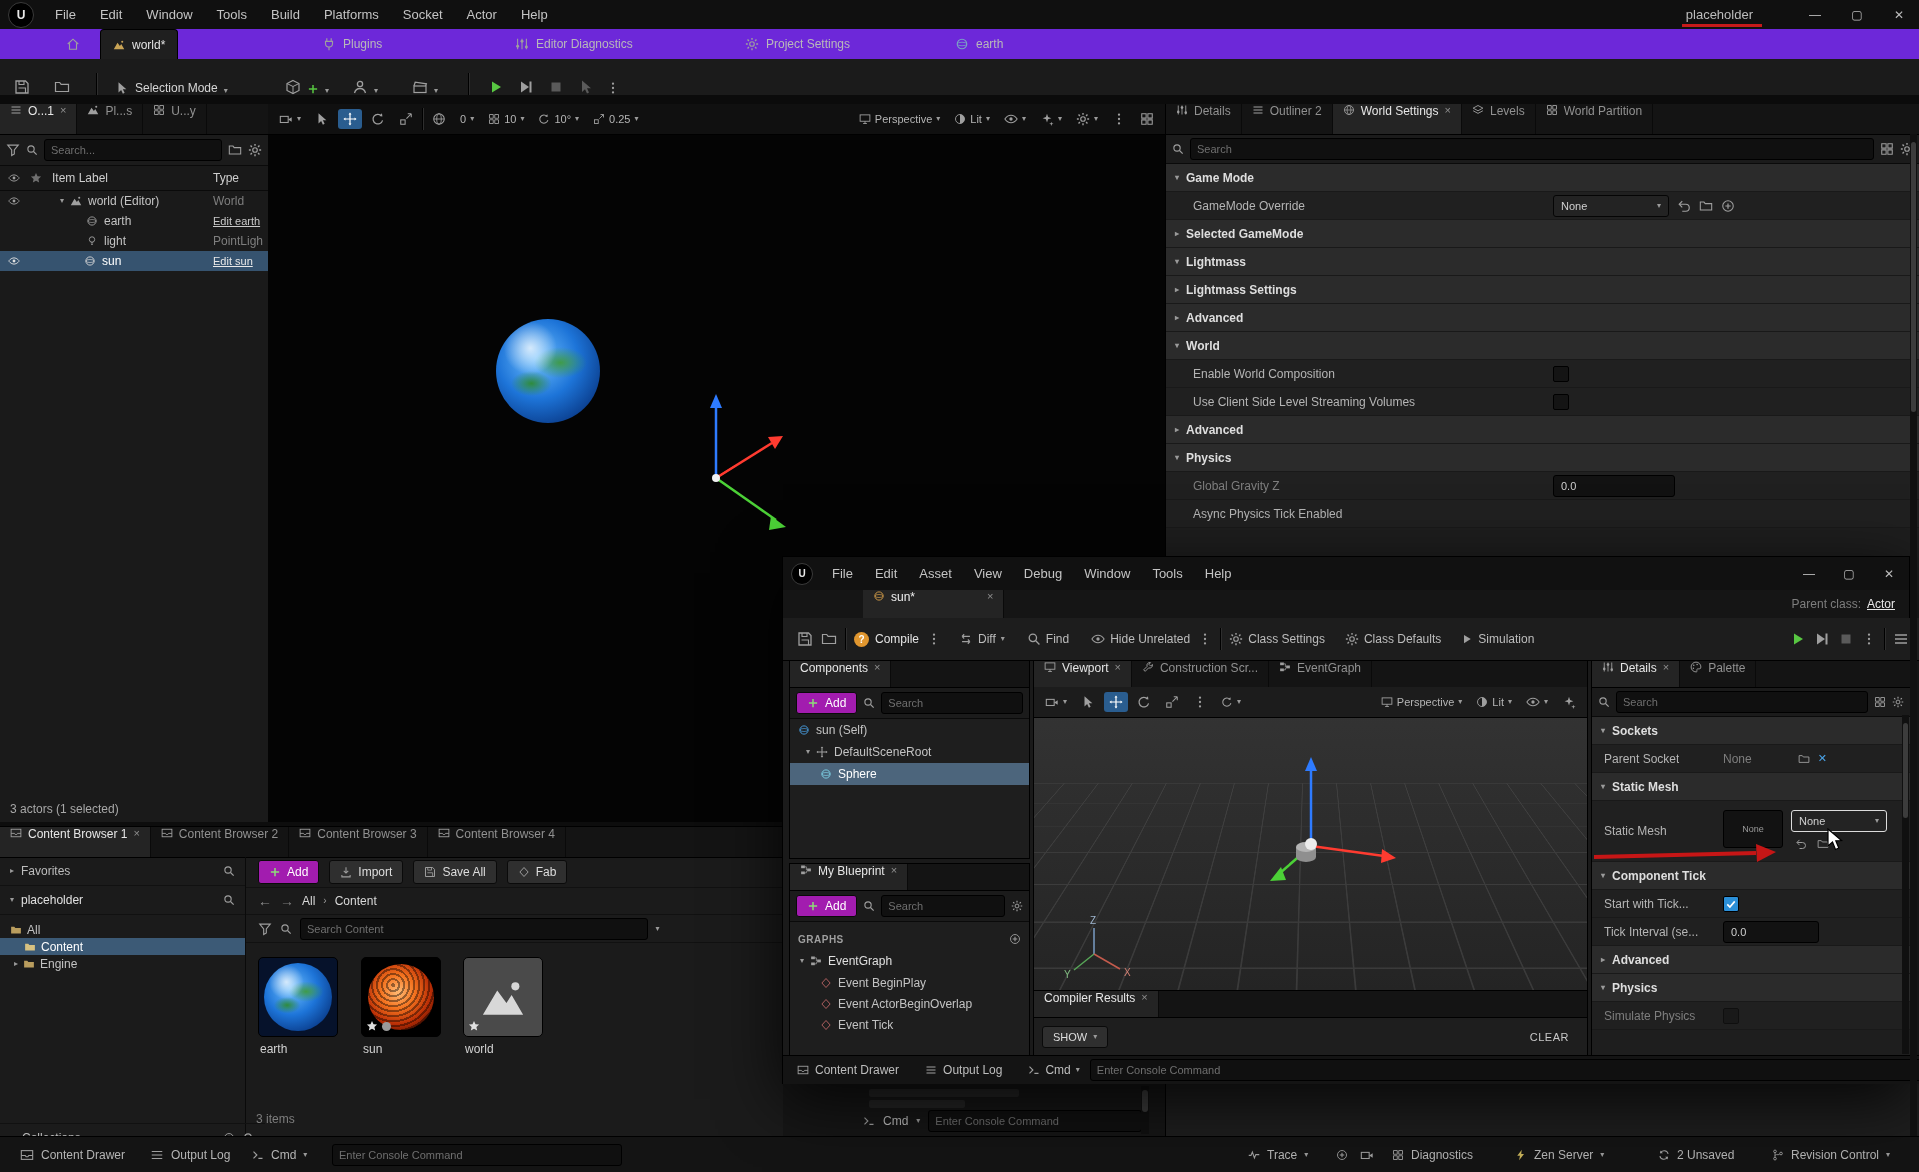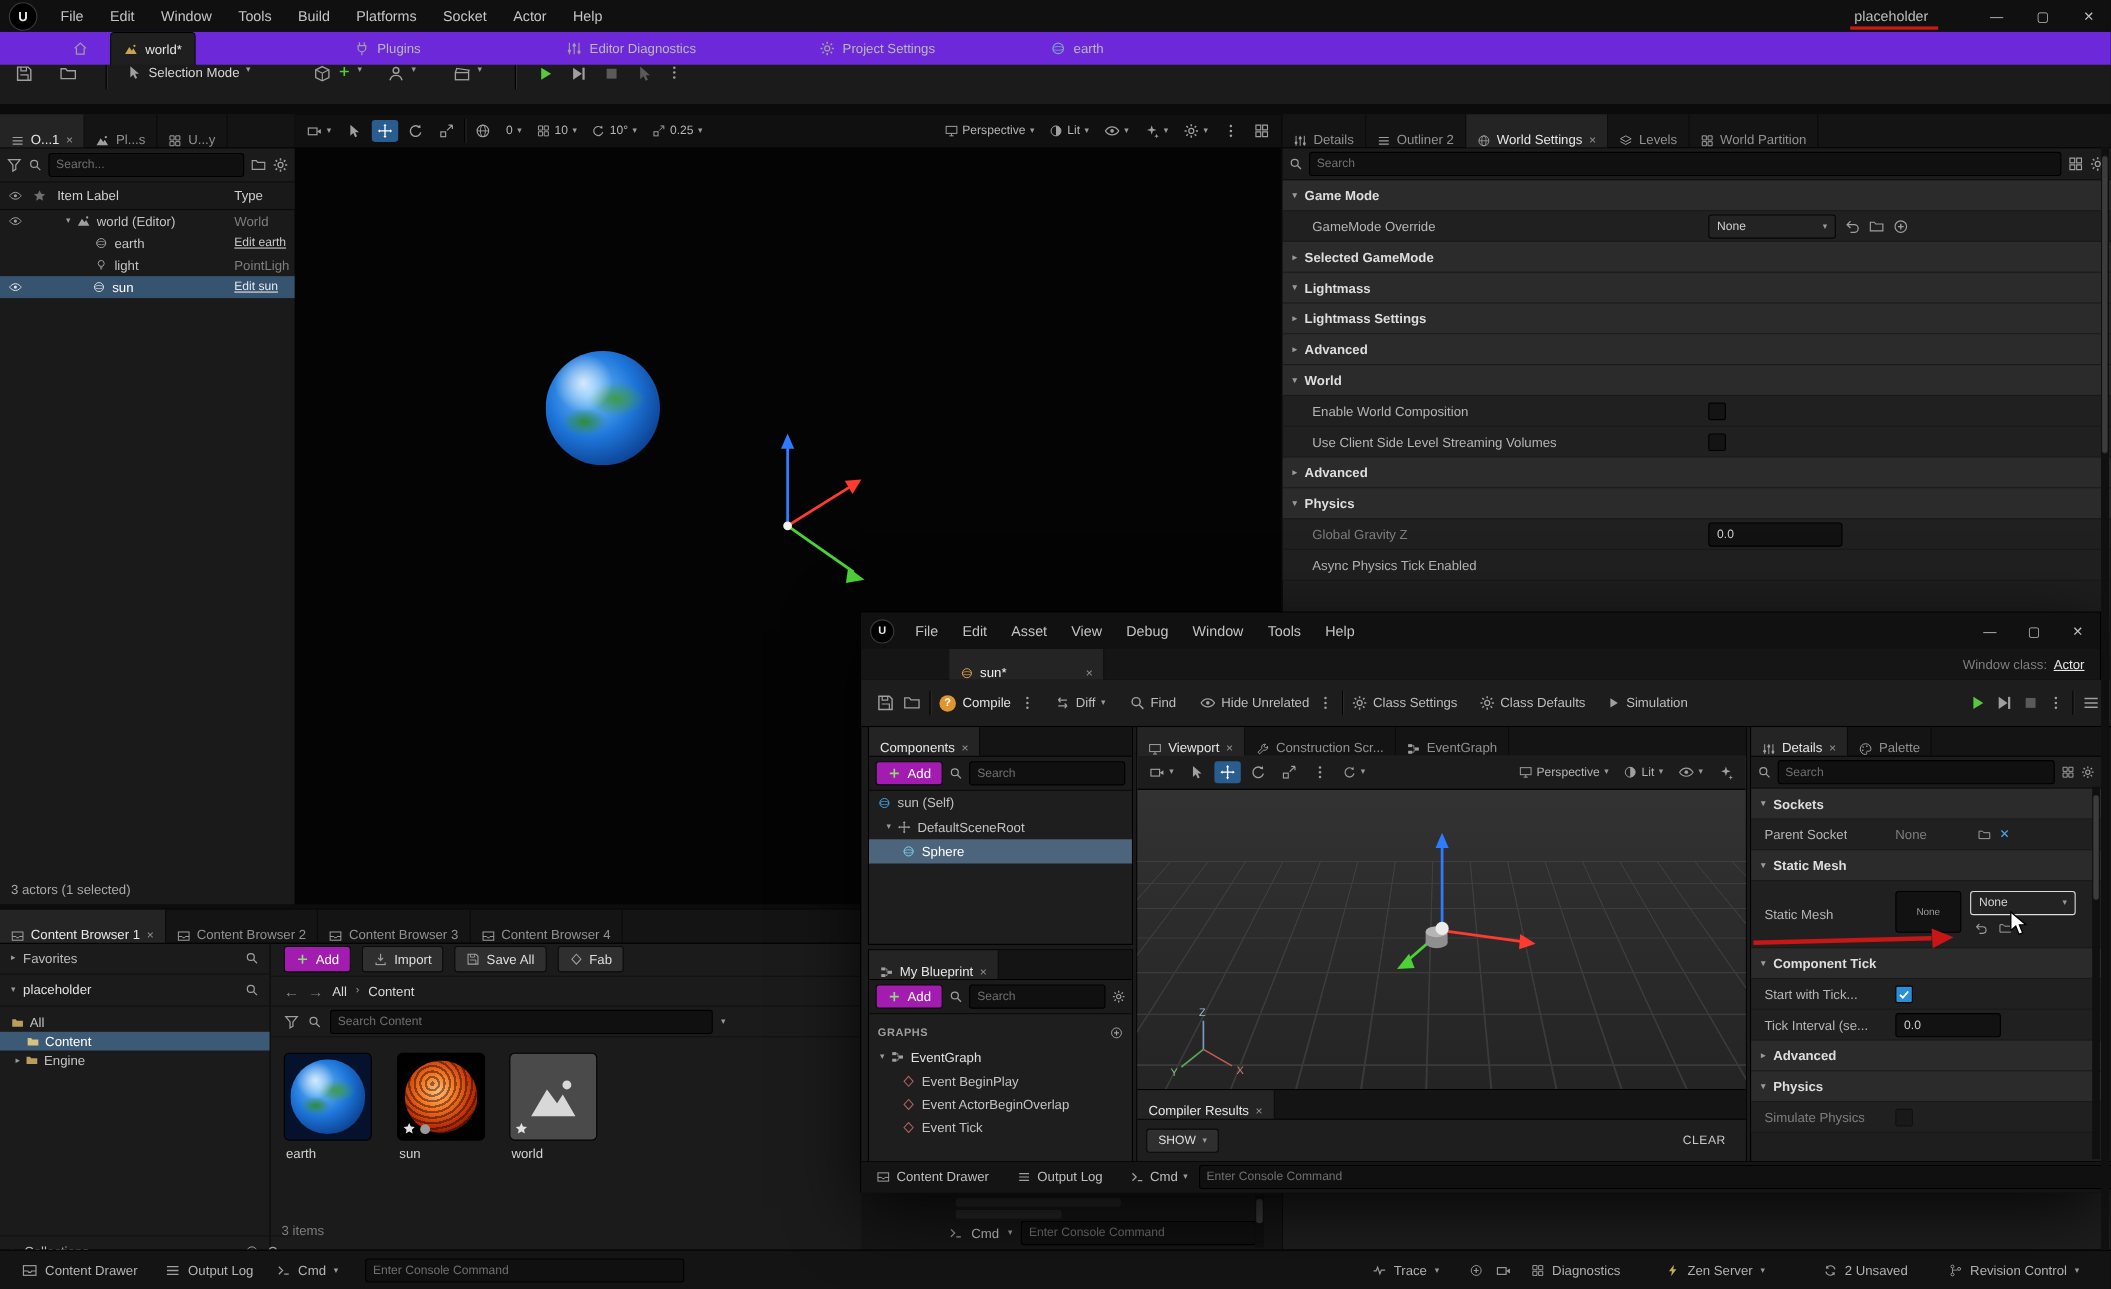--- a/index.html
+++ b/index.html
@@ -12,25 +12,25 @@
 .xg{color:#8f8f8f;font-size:11px;flex:none}
 .dim{color:#7e7e7e}
 .logo{width:24px;height:24px;border-radius:50%;background:#000;border:1px solid #3a3a3a;color:#e8e8e8;display:flex;align-items:center;justify-content:center;font-weight:700;font-size:12px}
 .menubar{left:0;top:0;width:1919px;height:29px;background:#101010;display:flex;align-items:center;gap:2px;border-bottom:1px solid #000}
 .mi{padding:0 11px;height:100%;display:flex;align-items:center;color:#c4c4c4;font-size:13px}
 .winbtn{width:40px;height:29px;display:flex;align-items:center;justify-content:center;color:#bdbdbd;font-size:12px}
 .quickbar{left:0;top:29px;width:1919px;height:30px;background:#6d28d9;border-bottom:1px solid #000}
 .qitem{position:absolute;top:0;height:30px;display:flex;align-items:center;gap:7px;color:#b9b9b9;font-size:12px}
 .leveltab{background:#1f1f1f;border:1px solid #000;border-bottom:none;border-radius:4px 4px 0 0;padding:0 12px}
 .toolbar{left:0;top:59px;width:1919px;height:36px;background:#1b1b1b;border-bottom:1px solid #000}
-.titem{position:absolute;top:0;height:36px;display:flex;align-items:flex-start;gap:6px}
+.titem{position:absolute;top:0;height:36px;display:flex;align-items:flex-end;gap:6px}
 .sepv{width:1px;height:22px;background:#000;box-shadow:1px 0 0 #2e2e2e}
 .panel{position:absolute;background:#1e1e1e}
 .tstrip{display:flex;align-items:stretch;background:#141414;border-bottom:1px solid #000;height:30px}
-.dtab{display:flex;align-items:flex-end;gap:6px;padding:0 10px;color:#919191;font-size:12px;border-right:1px solid #0a0a0a}
+.dtab{display:flex;align-items:flex-start;gap:6px;padding:0 10px;color:#919191;font-size:12px;border-right:1px solid #0a0a0a}
 .dtab.on{background:#242424;color:#e6e6e6}
 .srow{display:flex;align-items:center;gap:6px;background:#1b1b1b;border-bottom:1px solid #0a0a0a;padding:0 6px}
 .sinp{flex:1;background:#101010;border:1px solid #000;border-radius:3px;color:#cfcfcf;height:20px;font-size:11px;padding:0 6px;font-family:"Liberation Sans",sans-serif;min-width:0}
 .sinp::placeholder{color:#6f6f6f}
 .orow{display:flex;align-items:center;height:20px;font-size:12px;color:#c3c3c3}
 .pcat{position:relative;height:27px;display:flex;align-items:center;background:#2b2b2b;border-bottom:1px solid #191919;color:#dedede;font-weight:700;font-size:12px;gap:7px;padding-left:9px}
 .prow{position:relative;height:27px;display:flex;align-items:center;background:#202020;border-bottom:1px solid #191919;color:#b5b5b5;font-size:12px}
 .plabel{padding-left:27px;white-space:nowrap;overflow:hidden}
 .pval{position:absolute;left:387px;display:flex;align-items:center;gap:8px}
 .pval2{position:absolute;left:131px;display:flex;align-items:center;gap:8px}
@@ -988,21 +988,21 @@
     <div class="abs f" style="left:0;top:33px;width:1126px;height:28px;background:#151515;border-bottom:1px solid #000">
       <div class="dtab on" style="margin-left:80px;height:28px">
         <svg class="ic ic12" style="color:#d8a04a">
             <use href="#s-sphere"></use>
           </svg>
         <span style="color:#f0f0f0">sun*</span>
         <span style="width:60px"></span>
         <span class="xg">×</span>
       </div>
       <div style="flex:1"></div>
-      <span class="dim" style="margin-right:6px">Window class:</span>
+      <span class="dim" style="margin-right:6px">Parent class:</span>
       <span class="link" style="color:#e8e8e8;margin-right:14px">Actor</span>
     </div>
 
     <div class="abs f" style="left:0;top:61px;width:1126px;height:42px;background:#1d1d1d;border-bottom:1px solid #000;gap:8px;padding-left:14px">
       <svg class="ic ic16">
           <use href="#s-save"></use>
         </svg>
       <svg class="ic ic16">
           <use href="#s-foldero"></use>
         </svg>

